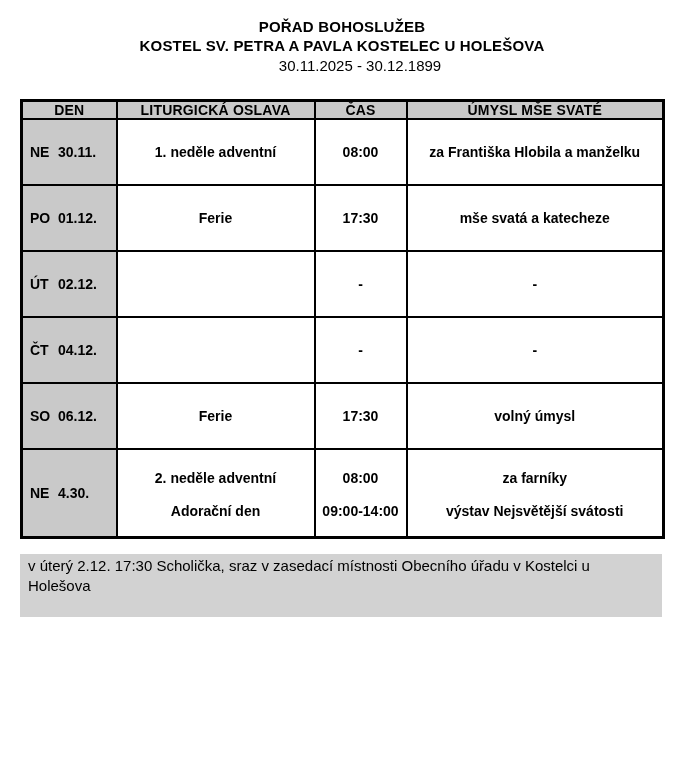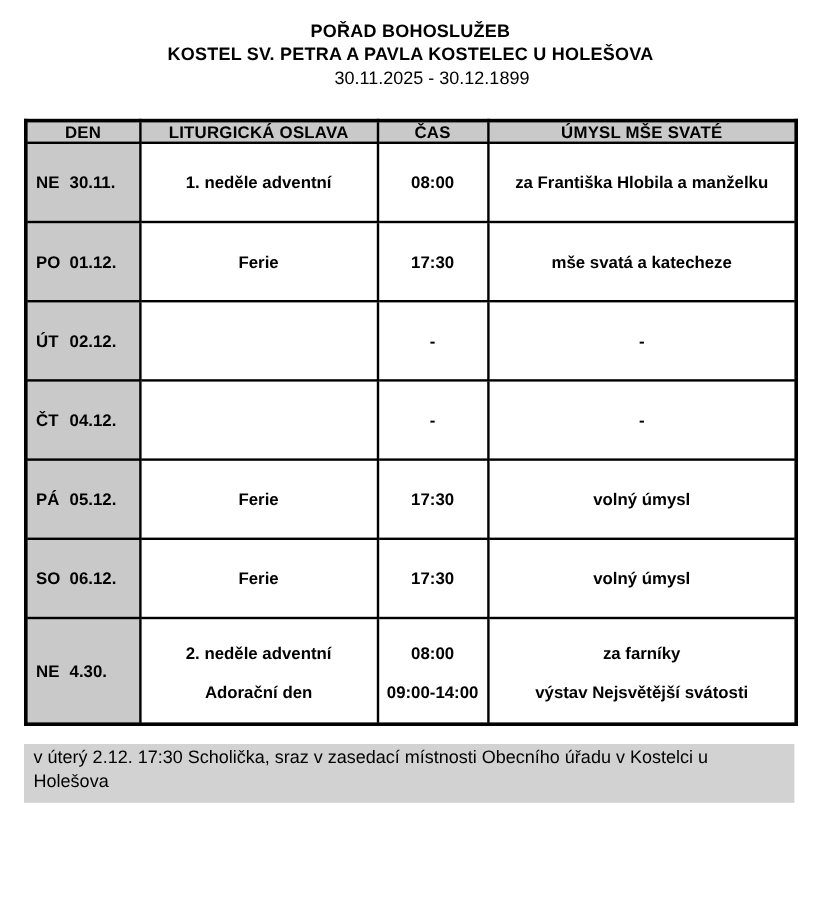--- a/index.html
+++ b/index.html
@@ -64,21 +64,21 @@
     padding: 19px 0 16px;
   }
   tr.tall td.day-cell { vertical-align: middle; }
 
   .footer-note {
     margin: 15px 0 0 20px;
     width: 642px;
     background: var(--footer-gray);
     font-size: 15px;
     line-height: 20px;
-    padding: 2px 8px 7px 8px;
+    padding: 2px 8px 21px 8px;
   }
 </style>
 </head>
 <body>
 
 <header class="doc-header">
   <div class="title-line">POŘAD BOHOSLUŽEB</div>
   <div class="title-line">KOSTEL SV. PETRA A PAVLA KOSTELEC U HOLEŠOVA</div>
   <div class="date-range">30.11.2025 - 30.12.1899</div>
 </header>
@@ -165,38 +165,20 @@
             <div class="cell-line">-</div>
           </div>
         </td>
     <td>
           <div class="cell-lines">
             <div class="cell-line">-</div>
           </div>
         </td>
   </tr>
 
-  <tr>
-    <td class="day-cell"><span class="day-abbrev">PÁ</span><span>05.12.</span></td>
-    <td>
-          <div class="cell-lines">
-            <div class="cell-line">Ferie</div>
-          </div>
-        </td>
-    <td>
-          <div class="cell-lines">
-            <div class="cell-line">17:30</div>
-          </div>
-        </td>
-    <td>
-          <div class="cell-lines">
-            <div class="cell-line">volný úmysl</div>
-          </div>
-        </td>
-  </tr>
 
   <tr>
     <td class="day-cell"><span class="day-abbrev">SO</span><span>06.12.</span></td>
     <td>
           <div class="cell-lines">
             <div class="cell-line">Ferie</div>
           </div>
         </td>
     <td>
           <div class="cell-lines">

